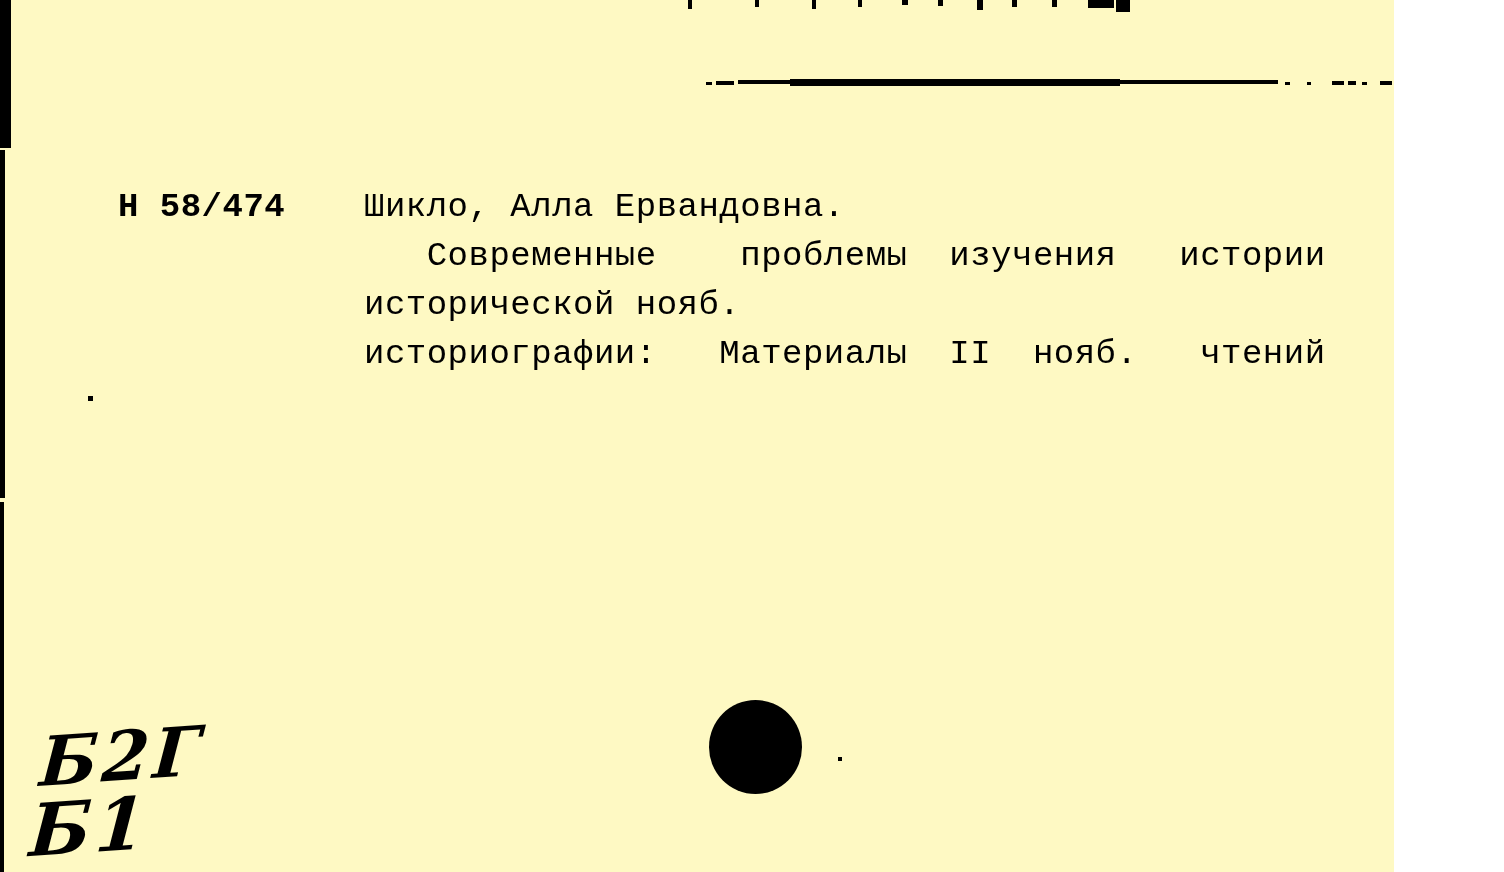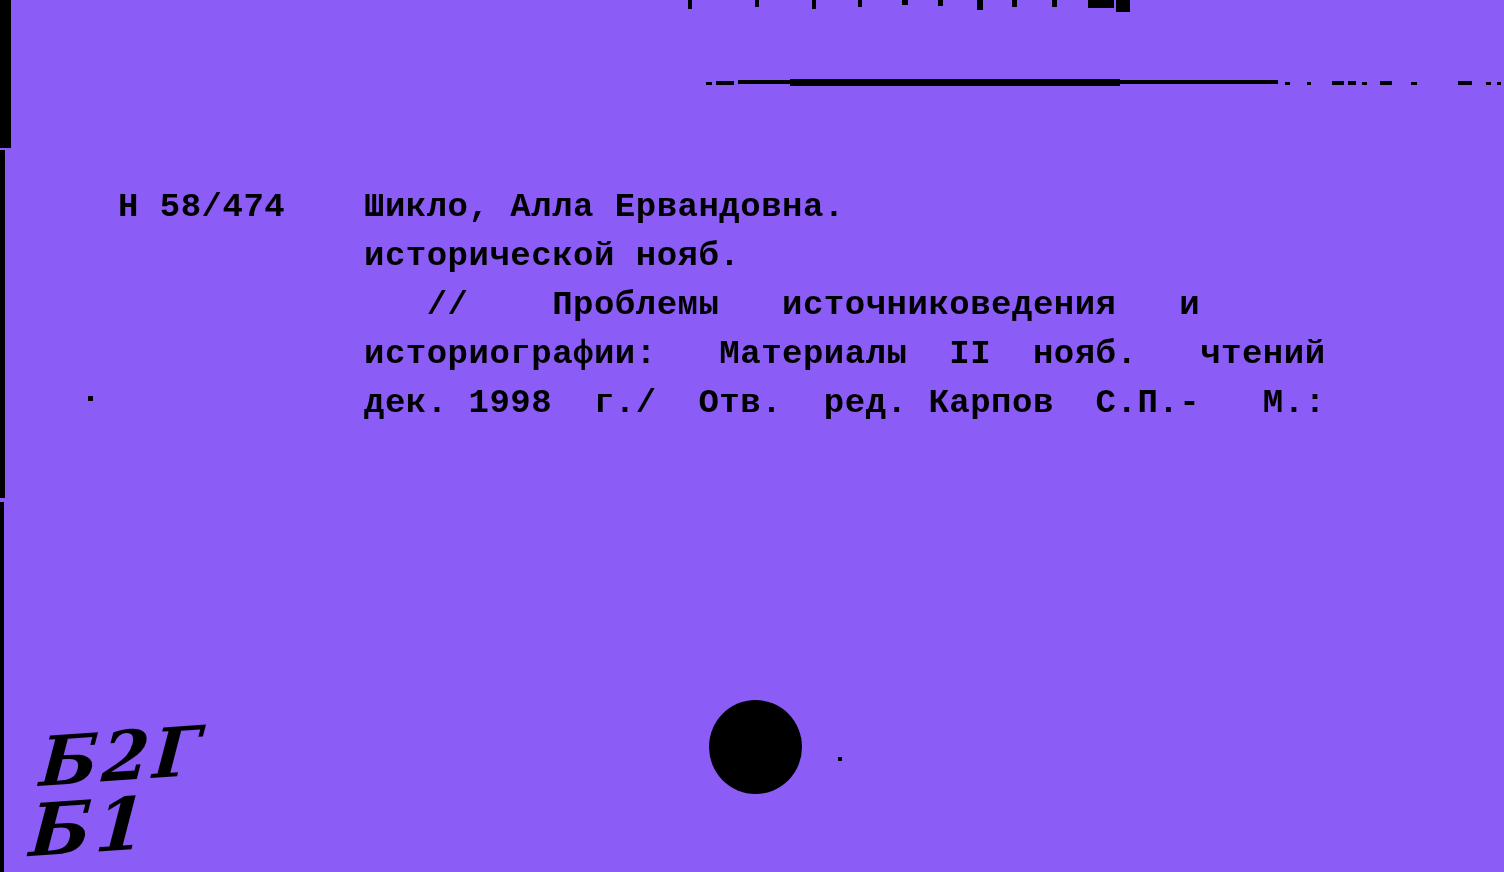--- a/index.html
+++ b/index.html
@@ -2,23 +2,23 @@
 <html><head>
 <meta charset="utf-8">
 <style>
   html, body {
     margin: 0;
     padding: 0;
     background: #ffffff;
   }
   #card {
     position: relative;
-    width: 1504px;
+    width: 1394px;
     height: 872px;
-    background: #8b5cf6;
+    background: #fef9c3;
     overflow: hidden;
     font-family: "Liberation Mono", "DejaVu Sans Mono", monospace;
     color: #000000;
   }
   
   #call-number {
     position: absolute;
     left: 118px;
     top: 183px;
     font-size: 34px;
@@ -26,21 +26,21 @@
     font-weight: bold;
     white-space: pre;
     letter-spacing: 0.5px;
   }
   #bib-block {
     position: absolute;
     left: 364px;
     top: 183px;
     font-size: 34px;
     line-height: 49px;
-    font-weight: bold;
+    font-weight: normal;
     letter-spacing: 0.5px;
   }
   .bib-line { white-space: pre; }
   
   .handwriting {
     position: absolute;
     font-family: "DejaVu Serif", serif;
     font-style: italic;
     font-weight: bold;
     color: #000;
@@ -99,24 +99,23 @@
   <div class="art" style="left:1486px; top:82px; width:5px; height:3px;"></div>
   <div class="art" style="left:1497px; top:82px; width:4px; height:3px;"></div>
 
   <div class="art" style="left:88px; top:396px; width:5px; height:5px;"></div>
   <div class="art" style="left:838px; top:757px; width:4px; height:4px;"></div>
 
   <div id="call-number">Н 58/474</div>
 
   <div id="bib-block">
     <div class="bib-line">Шикло, Алла Ервандовна.</div>
+    <div class="bib-line">   Современные    проблемы  изучения   истории</div>
     <div class="bib-line">исторической нояб.</div>
-    <div class="bib-line">   //    Проблемы   источниковедения   и</div>
     <div class="bib-line">историографии:   Материалы  II  нояб.   чтений</div>
-    <div class="bib-line">дек. 1998  г./  Отв.  ред. Карпов  С.П.-   М.:</div>
   </div>
 
   <div id="punch-hole"></div>
 
   <div id="handwriting-top" class="handwriting">Б2Г</div>
   <div id="handwriting-bottom" class="handwriting">Б1</div>
 
 </div>
 
 </body></html>

